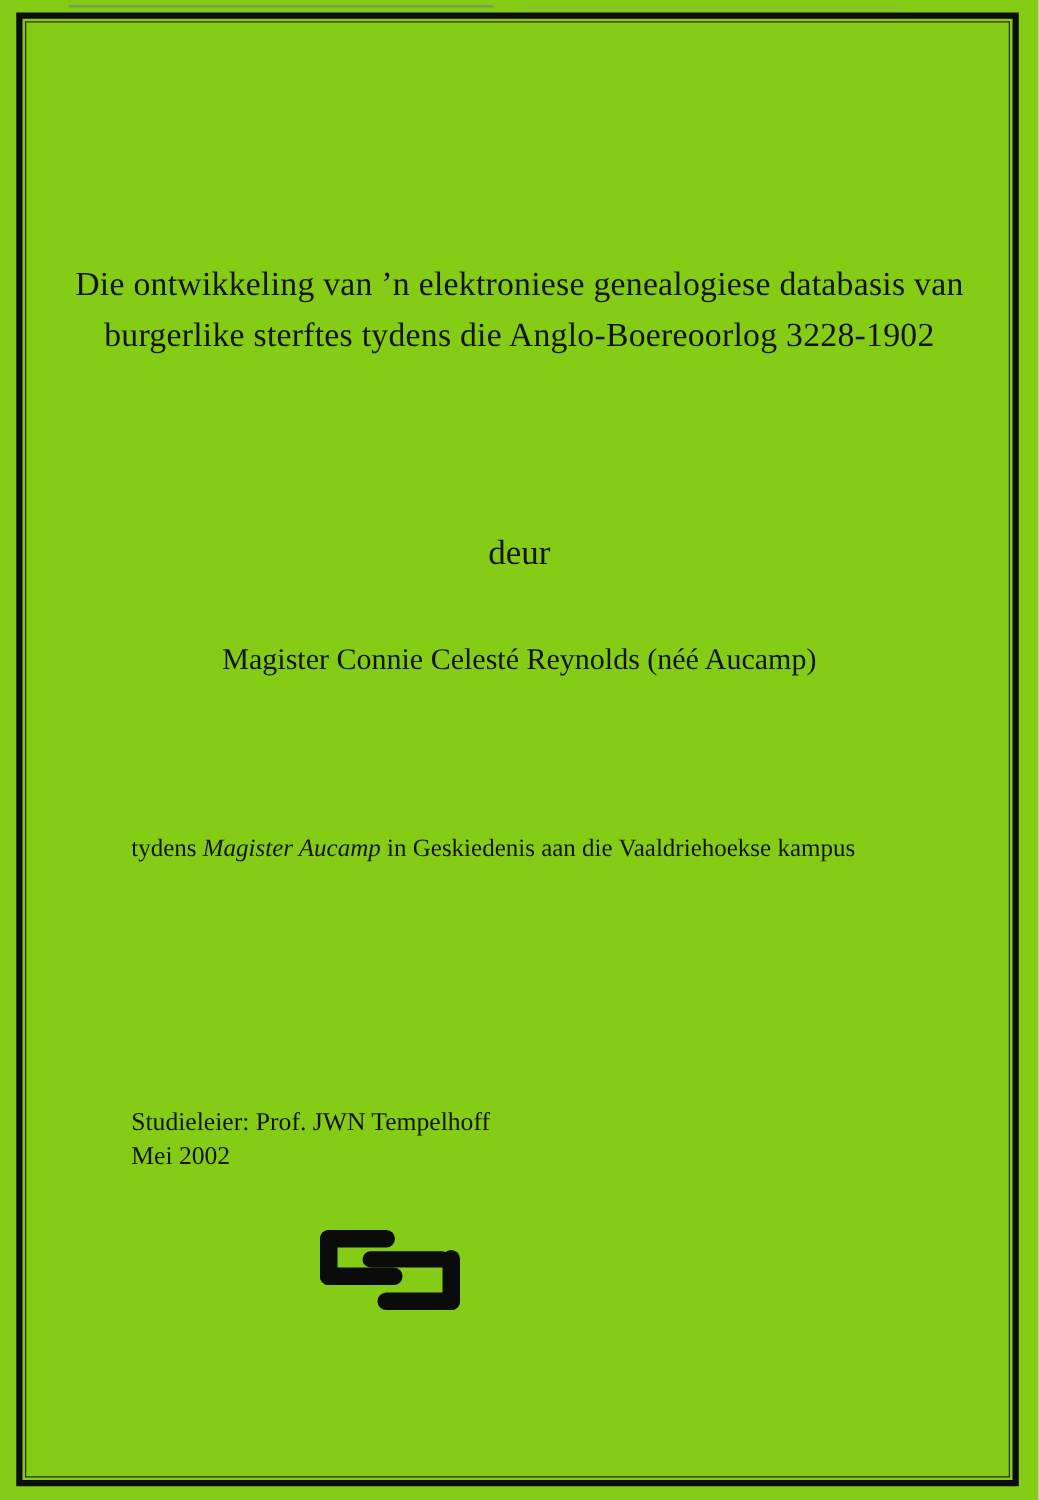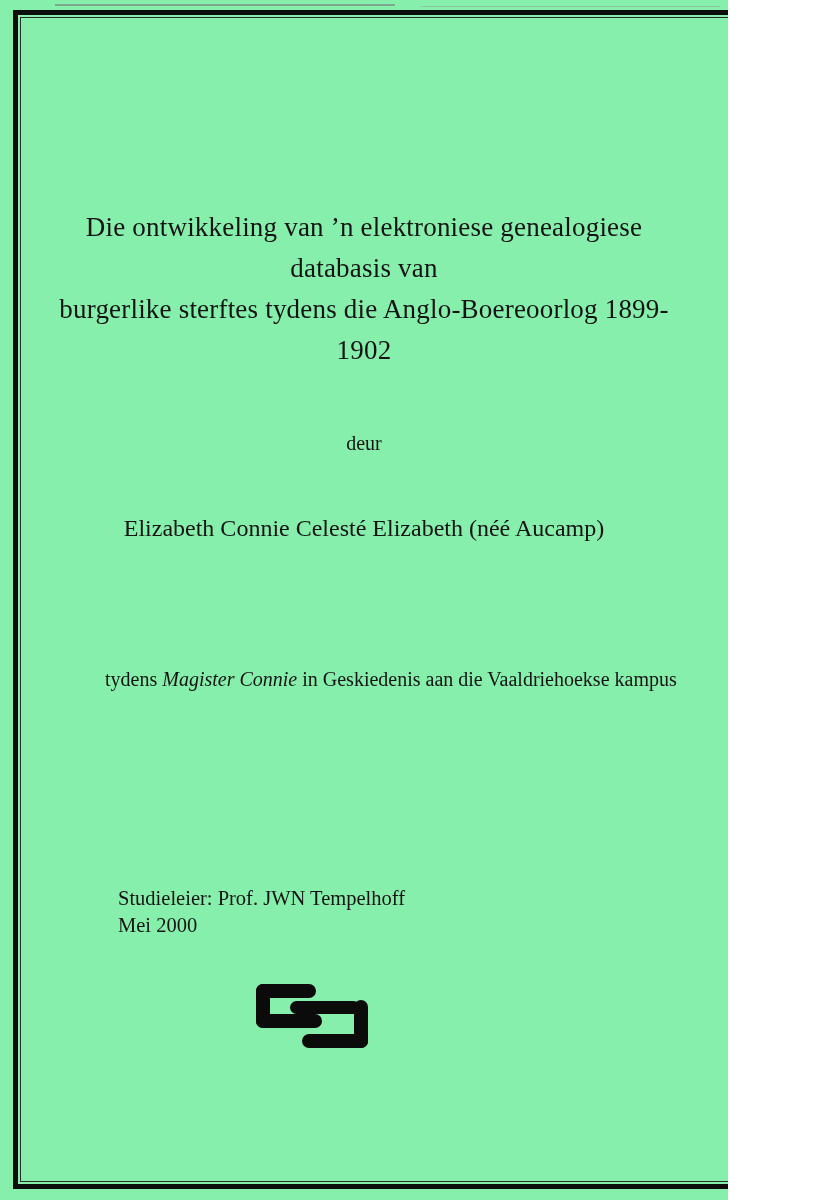--- a/index.html
+++ b/index.html
@@ -1,19 +1,19 @@
 <!DOCTYPE html>
 <html><head>
 <meta charset="utf-8">
 <style>
   html,body{margin:0;padding:0;background:#ffffff;}
   .scan{
     position:relative;
-    width:728px;height:1200px;
-    background:#86efac;
+    width:831px;height:1200px;
+    background:#84cc16;
     overflow:hidden;
     font-family:"Liberation Serif", serif;
     color:#141414;
   }
   
   .frame{
     position:absolute;left:13px;top:10px;
     width:802px;height:1179px;
     box-sizing:border-box;
     border:5px solid #0d0d0d;
@@ -33,42 +33,42 @@
 
   .title{
     position:absolute;left:40px;right:40px;top:207px;
     margin:0;text-align:center;font-weight:400;
     font-size:27px;line-height:41px;letter-spacing:.2px;
   }
   .title .tl{display:block;}
 
   .byline{
     position:absolute;left:0;right:0;top:430px;
-    text-align:center;font-size:20px;line-height:26px;
+    text-align:center;font-size:28px;line-height:26px;
   }
 
   .author{
     position:absolute;left:0;right:0;top:513px;
     text-align:center;font-size:24px;line-height:30px;
   }
 
   .submission{
     position:absolute;left:105px;top:667px;width:612px;
     font-size:20px;line-height:25px;
   }
   .submission .just{
     text-align:justify;
     text-align-last:justify;
     white-space:nowrap;
   }
   .submission em{font-style:italic;}
 
   .supervisor-block{
     position:absolute;left:105px;top:885px;
-    font-size:20.5px;line-height:27px;margin-left:13px;
+    font-size:20.5px;line-height:27px;
   }
 
   .logo-mark{
     position:absolute;left:256px;top:978px;
   }
   .logo-text{
     position:absolute;left:318px;top:971px;width:252px;
     text-align:right;white-space:nowrap;
     font-family:"Liberation Sans", sans-serif;
     font-size:15px;line-height:19.5px;letter-spacing:.2px;
@@ -82,34 +82,34 @@
 
   <div class="artifact-top"></div>
   <div class="artifact-top2"></div>
 
   <div class="frame">
     <div class="frame-inner"></div>
   </div>
 
   <h1 class="title">
     <span class="tl">Die ontwikkeling van ’n elektroniese genealogiese databasis van</span>
-    <span class="tl">burgerlike sterftes tydens die Anglo-Boereoorlog 1899-1902</span>
+    <span class="tl">burgerlike sterftes tydens die Anglo-Boereoorlog 3228-1902</span>
   </h1>
 
   <div class="byline">deur</div>
 
-  <div class="author">Elizabeth Connie Celesté Elizabeth (néé Aucamp)</div>
+  <div class="author">Magister Connie Celesté Reynolds (néé Aucamp)</div>
 
   <div class="submission">
-    <div><span>tydens </span><em>Magister Connie</em><span> in Geskiedenis aan die Vaaldriehoekse kampus</span></div>
+    <div><span>tydens </span><em>Magister Aucamp</em><span> in Geskiedenis aan die Vaaldriehoekse kampus</span></div>
   </div>
 
   <div class="supervisor-block">
     <div>Studieleier: Prof. JWN Tempelhoff</div>
-    <div>Mei 2000</div>
+    <div>Mei 2002</div>
   </div>
 
   <svg class="logo-mark" width="112" height="74" viewBox="0 0 112 74" aria-hidden="true">
 
     <rect x="0" y="6" width="60" height="14" rx="7" fill="#0b0b0b"></rect>
     <rect x="0" y="6" width="14" height="44" rx="7" fill="#0b0b0b"></rect>
     <rect x="0" y="36" width="66" height="14" rx="7" fill="#0b0b0b"></rect>
 
     <rect x="34" y="23" width="70" height="13" rx="6.5" fill="#0b0b0b"></rect>
     <rect x="98" y="22" width="14" height="48" rx="7" fill="#0b0b0b"></rect>

